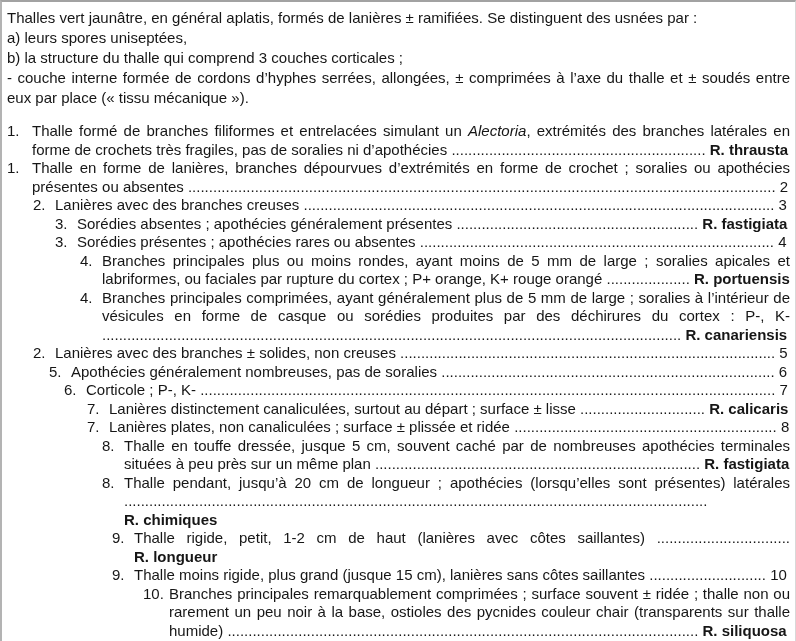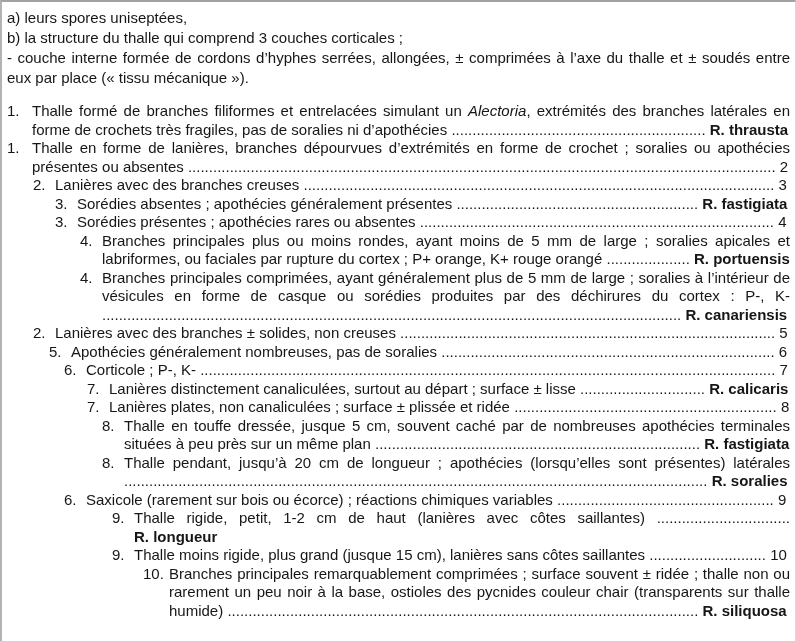--- a/index.html
+++ b/index.html
@@ -34,20 +34,21 @@
   .res{white-space:nowrap;margin-top:41px;}
   .b{font-weight:bold;}
   i{font-style:italic;}
 </style>
 </head>
 <body>
 
 <div class="page">
 
   <div class="intro">
+    <p>Thalles vert jaunâtre, en général aplatis, formés de lanières ± ramifiées. Se distinguent des usnées par :</p>
     <p>a) leurs spores uniseptées,</p>
     <p>b) la structure du thalle qui comprend 3 couches corticales ;</p>
     <p>- couche interne formée de cordons d’hyphes serrées, allongées, ± comprimées à l’axe du thalle et ± soudés entre eux par place (« tissu mécanique »).</p>
   </div>
 
   <div class="key">
 
     <div class="entry e1"><span class="num">1.</span><span><span>Thalle formé de branches filiformes et entrelacées simulant un </span><i>Alectoria</i><span>, extrémités des branches latérales en forme de crochets très fragiles, pas de soralies ni d’apothécies</span></span> <span class="dots">.............................................................</span> <span class="res b">R. thrausta</span></div>
 
     <div class="entry e1"><span class="num">1.</span><span>Thalle en forme de lanières, branches dépourvues d’extrémités en forme de crochet ; soralies ou apothécies présentes ou absentes</span> <span class="dots">.............................................................................................................................................</span> <span class="res">2</span></div>
@@ -67,23 +68,22 @@
     <div class="entry e5"><span class="num">5.</span><span>Apothécies généralement nombreuses, pas de soralies</span> <span class="dots">................................................................................</span> <span class="res">6</span></div>
 
     <div class="entry e6"><span class="num">6.</span><span>Corticole ; P-, K-</span> <span class="dots">..........................................................................................................................................</span> <span class="res">7</span></div>
 
     <div class="entry e7"><span class="num">7.</span><span>Lanières distinctement canaliculées, surtout au départ ; surface ± lisse</span> <span class="dots">..............................</span> <span class="res b">R. calicaris</span></div>
 
     <div class="entry e7"><span class="num">7.</span><span>Lanières plates, non canaliculées ; surface ± plissée et ridée</span> <span class="dots">...............................................................</span> <span class="res">8</span></div>
 
     <div class="entry e8"><span class="num">8.</span><span>Thalle en touffe dressée, jusque 5 cm, souvent caché par de nombreuses apothécies terminales situées à peu près sur un même plan</span> <span class="dots">..............................................................................</span> <span class="res b">R. fastigiata</span></div>
 
-    <div class="entry e8"><span class="num">8.</span><span>Thalle pendant, jusqu’à 20 cm de longueur ; apothécies (lorsqu’elles sont présentes) latérales</span> <span class="dots">............................................................................................................................................</span> <span class="res b">R. soralies</span></div>
+    <div class="entry e8"><span class="num">8.</span><span>Thalle pendant, jusqu’à 20 cm de longueur ; apothécies (lorsqu’elles sont présentes) latérales</span> <span class="dots">............................................................................................................................................</span> <span class="res b">R. chimiques</span></div>
 
-    <div class="entry e6"><span class="num">6.</span><span>Saxicole (rarement sur bois ou écorce) ; réactions chimiques variables</span> <span class="dots">....................................................</span> <span class="res">9</span></div>
 
     <div class="entry e9"><span class="num">9.</span><span>Thalle rigide, petit, 1-2 cm de haut (lanières avec côtes saillantes)</span> <span class="dots">................................</span> <span class="res b">R. longueur</span></div>
 
     <div class="entry e9"><span class="num">9.</span><span>Thalle moins rigide, plus grand (jusque 15 cm), lanières sans côtes saillantes</span> <span class="dots">............................</span> <span class="res">10</span></div>
 
     <div class="entry e10"><span class="num">10.</span><span>Branches principales remarquablement comprimées ; surface souvent ± ridée ; thalle non ou rarement un peu noir à la base, ostioles des pycnides couleur chair (transparents sur thalle humide)</span> <span class="dots">.................................................................................................................</span> <span class="res b">R. siliquosa</span></div>
 
   </div>
 </div>
 

